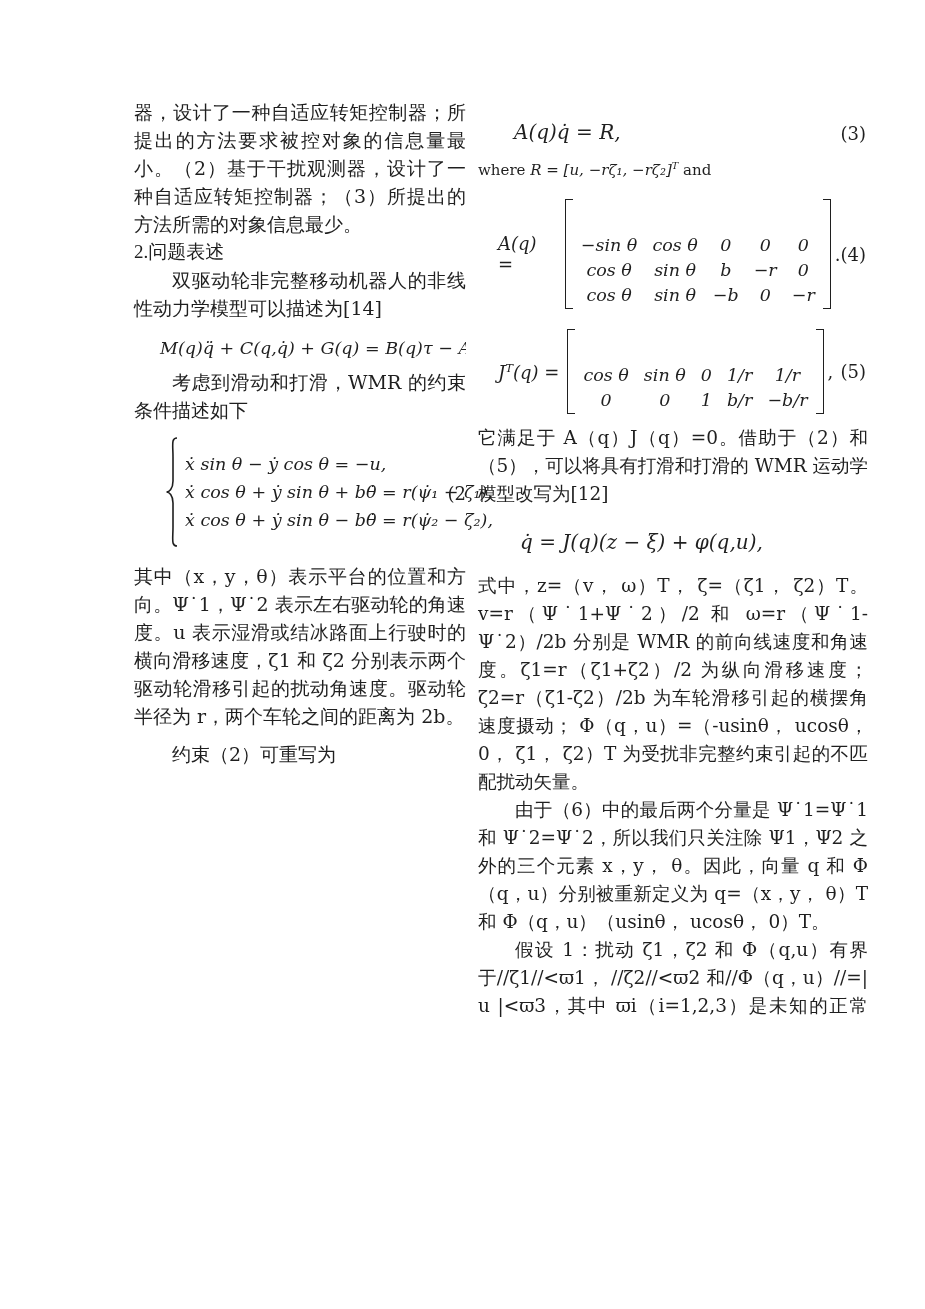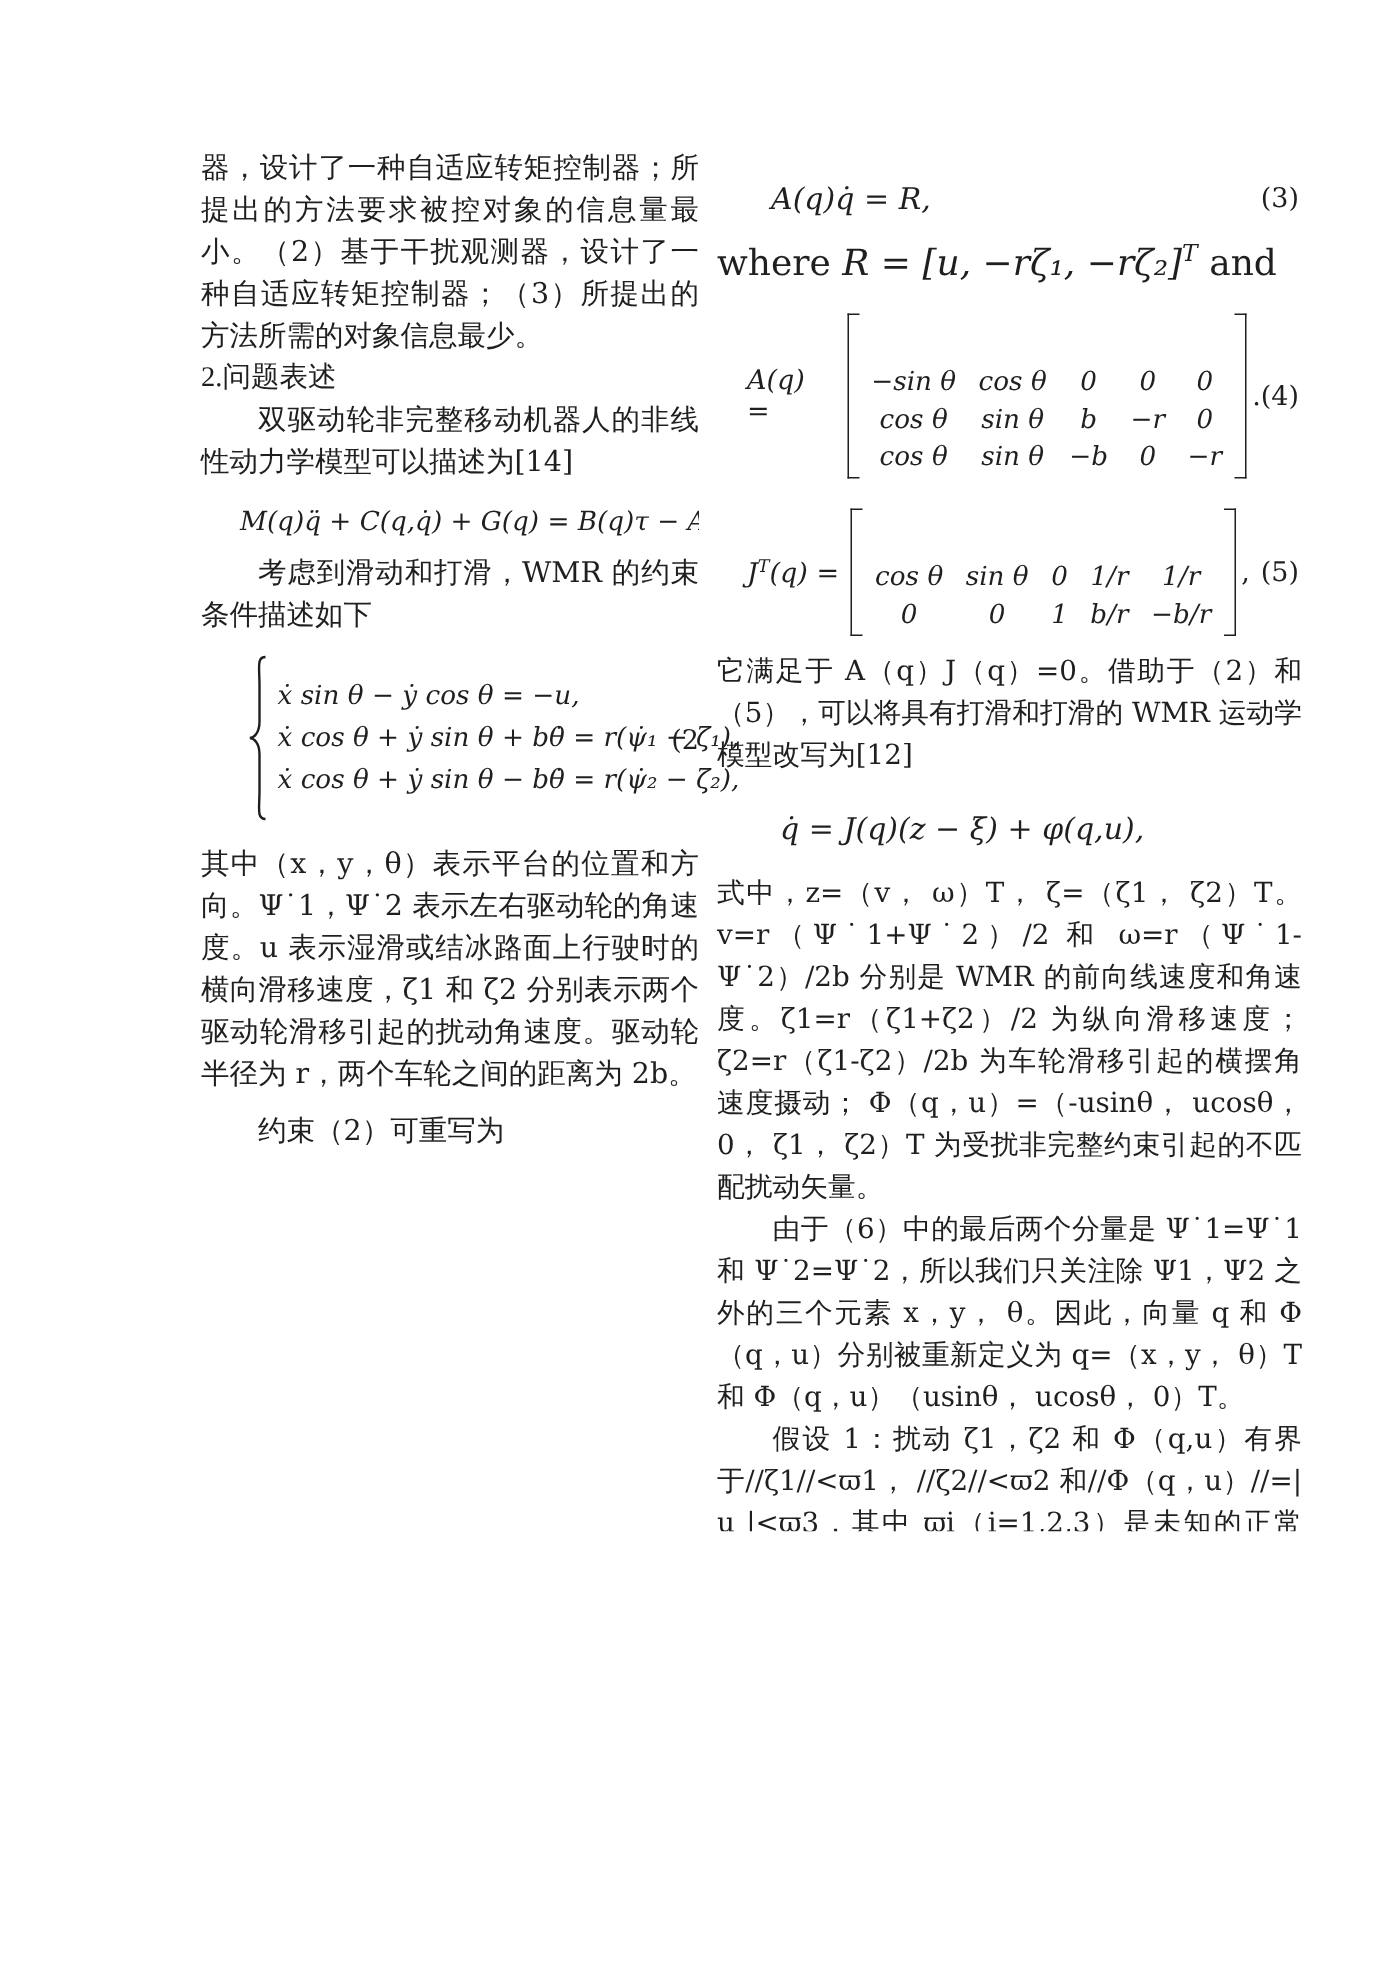--- a/index.html
+++ b/index.html
@@ -17,22 +17,22 @@
   .math{font-style:italic;font-family:"DejaVu Serif", serif;}
   .eq-row{display:flex;align-items:center;font-size:19px;}
   .eq-num{margin-left:auto;font-style:normal;font-size:18px;padding-right:2px;}
   .eq-dynamics{margin:16px 0 10px 0;padding-left:26px;font-size:17.5px;
                white-space:nowrap;overflow:hidden;}
   .eq-sys{position:relative;display:flex;align-items:center;margin:12px 0 14px 0;
           padding-left:30px;}
   .eq-sys .lines{display:flex;flex-direction:column;gap:8px;margin-left:6px;
                  font-size:17.5px;white-space:nowrap;}
   .eq-sys .eq-num{position:absolute;right:-2px;top:42%;}
-  .eq3-row{margin-top:22px;padding-left:36px;font-size:20px;}
-  .where-line{margin-top:16px;font-size:24px;}
+  .eq3-row{margin-top:22px;padding-left:36px;font-size:20px;align-items:flex-end;}
+  .where-line{margin-top:16px;font-size:15px;}
   .matrix-eq{margin-top:20px;display:flex;align-items:center;padding-left:20px;
              font-size:18px;}
   .matwrap{display:inline-flex;align-items:stretch;margin-left:8px;}
   .bracket{width:7px;border:1.8px solid #1f1f1f;}
   .bracket.l{border-right:0;}
   .bracket.r{border-left:0;}
   .matgrid{display:grid;column-gap:15px;row-gap:2px;padding:2px 8px;
            font-style:italic;text-align:center;align-items:center;
            font-size:17.5px;line-height:23px;white-space:nowrap;margin-top:33px;}
   .mat-suffix{margin-left:4px;}

